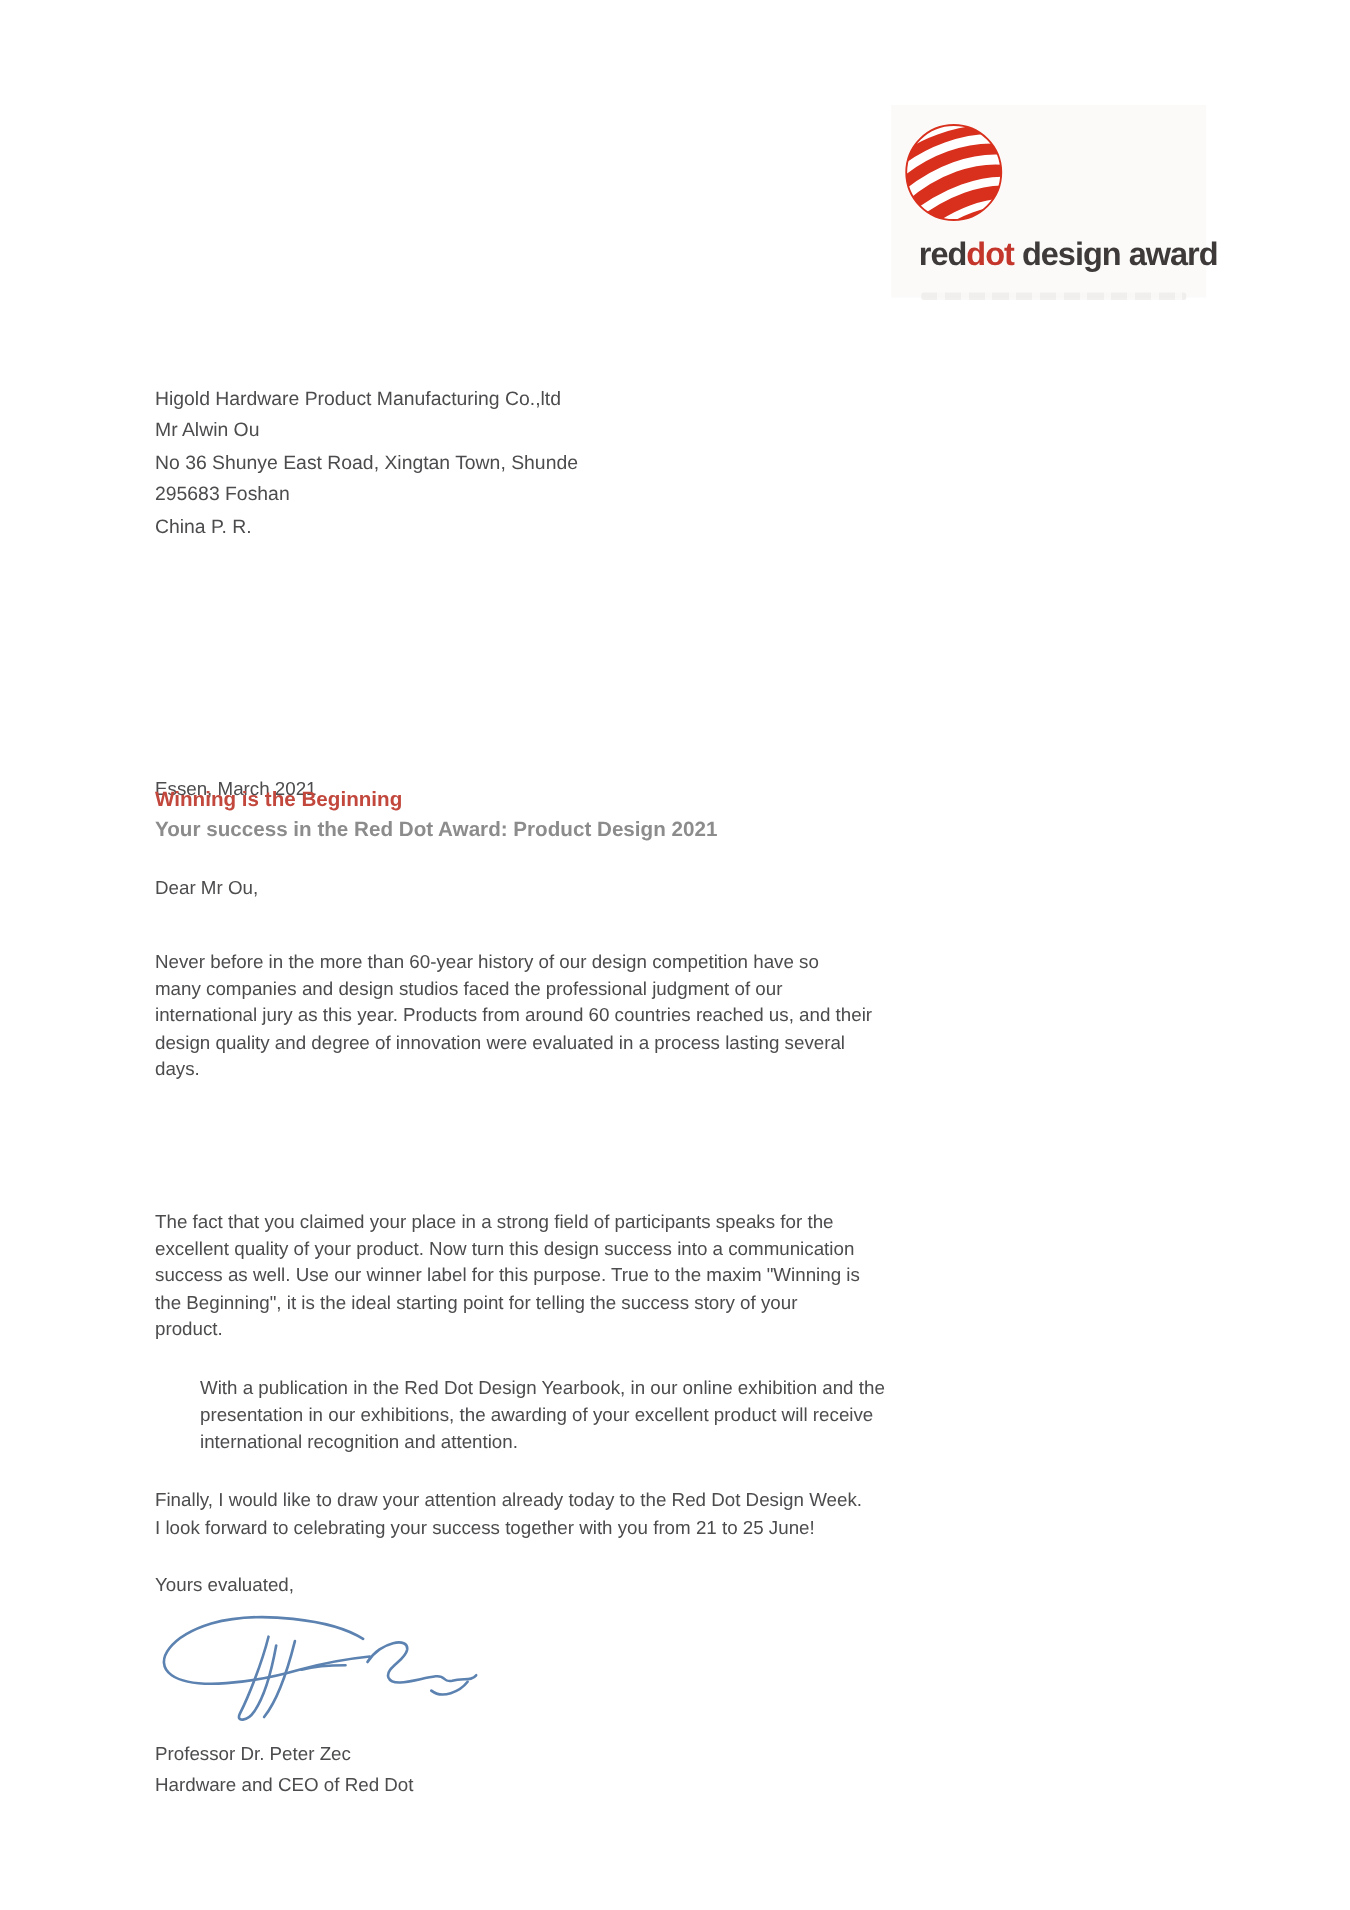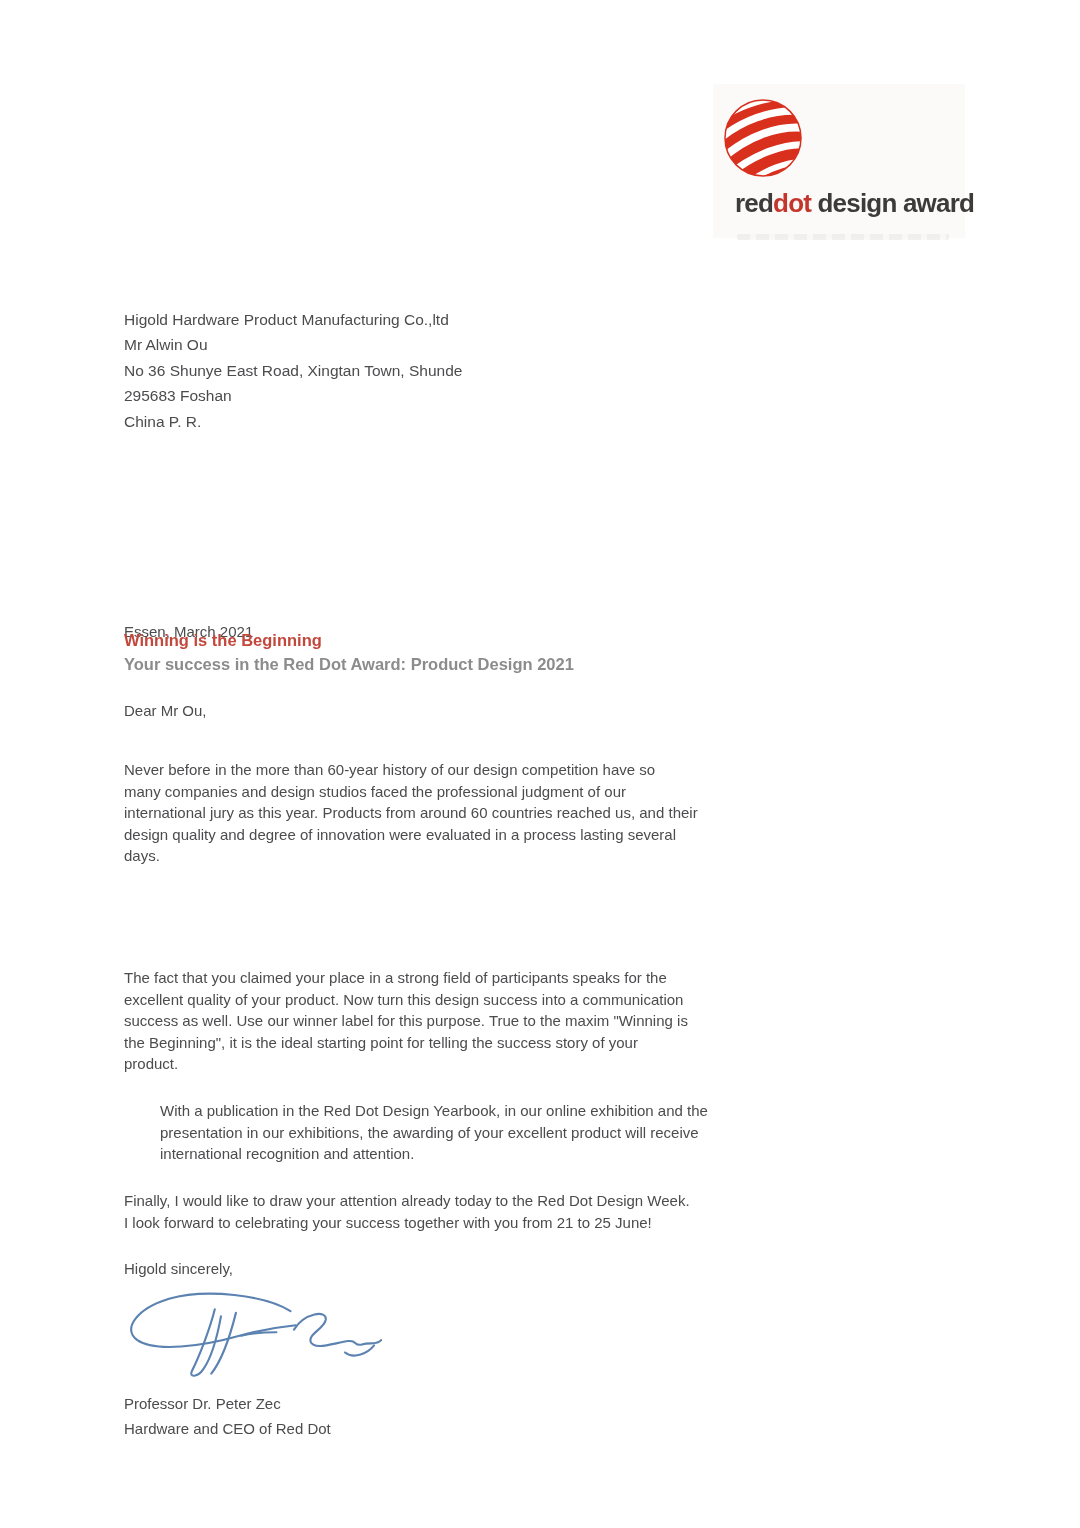--- a/index.html
+++ b/index.html
@@ -107,21 +107,21 @@
 excellent quality of your product. Now turn this design success into a communication
 success as well. Use our winner label for this purpose. True to the maxim "Winning is
 the Beginning", it is the ideal starting point for telling the success story of your
 product.</div>
   <div class="txt p4">With a publication in the Red Dot Design Yearbook, in our online exhibition and the
 presentation in our exhibitions, the awarding of your excellent product will receive
 international recognition and attention.</div>
   <div class="txt p5">Finally, I would like to draw your attention already today to the Red Dot Design Week.
 I look forward to celebrating your success together with you from 21 to 25 June!</div>
 
-  <div class="txt closing">Higold sincerely,</div>
+  <div class="txt closing">Yours evaluated,</div>
 
   <svg class="signature" viewBox="0 0 300 100" aria-hidden="true">
     <g fill="none" stroke="#5b82b0" stroke-width="2.4" stroke-linecap="round" stroke-linejoin="round">
       <path d="M 196,24 C 168,6 100,-2 58,10 C 22,21 4,44 22,57 C 42,71 96,64 138,52 C 160,46 182,42 202,40"></path>
       <path d="M 110,22 C 104,46 92,76 84,92 C 80,100 91,99 97,90 C 106,77 113,52 117,30"></path>
       <path d="M 134,26 C 128,50 118,80 106,95"></path>
       <path d="M 140,52 C 152,49 166,48 180,48"></path>
       <path d="M 200,45 C 212,26 238,22 236,34 C 234,44 216,50 219,59 C 223,69 246,60 262,58 C 272,57 268,64 277,62 C 287,59 294,63 299,57"></path>
       <path d="M 258,71 C 268,79 284,72 291,63"></path>
     </g>

